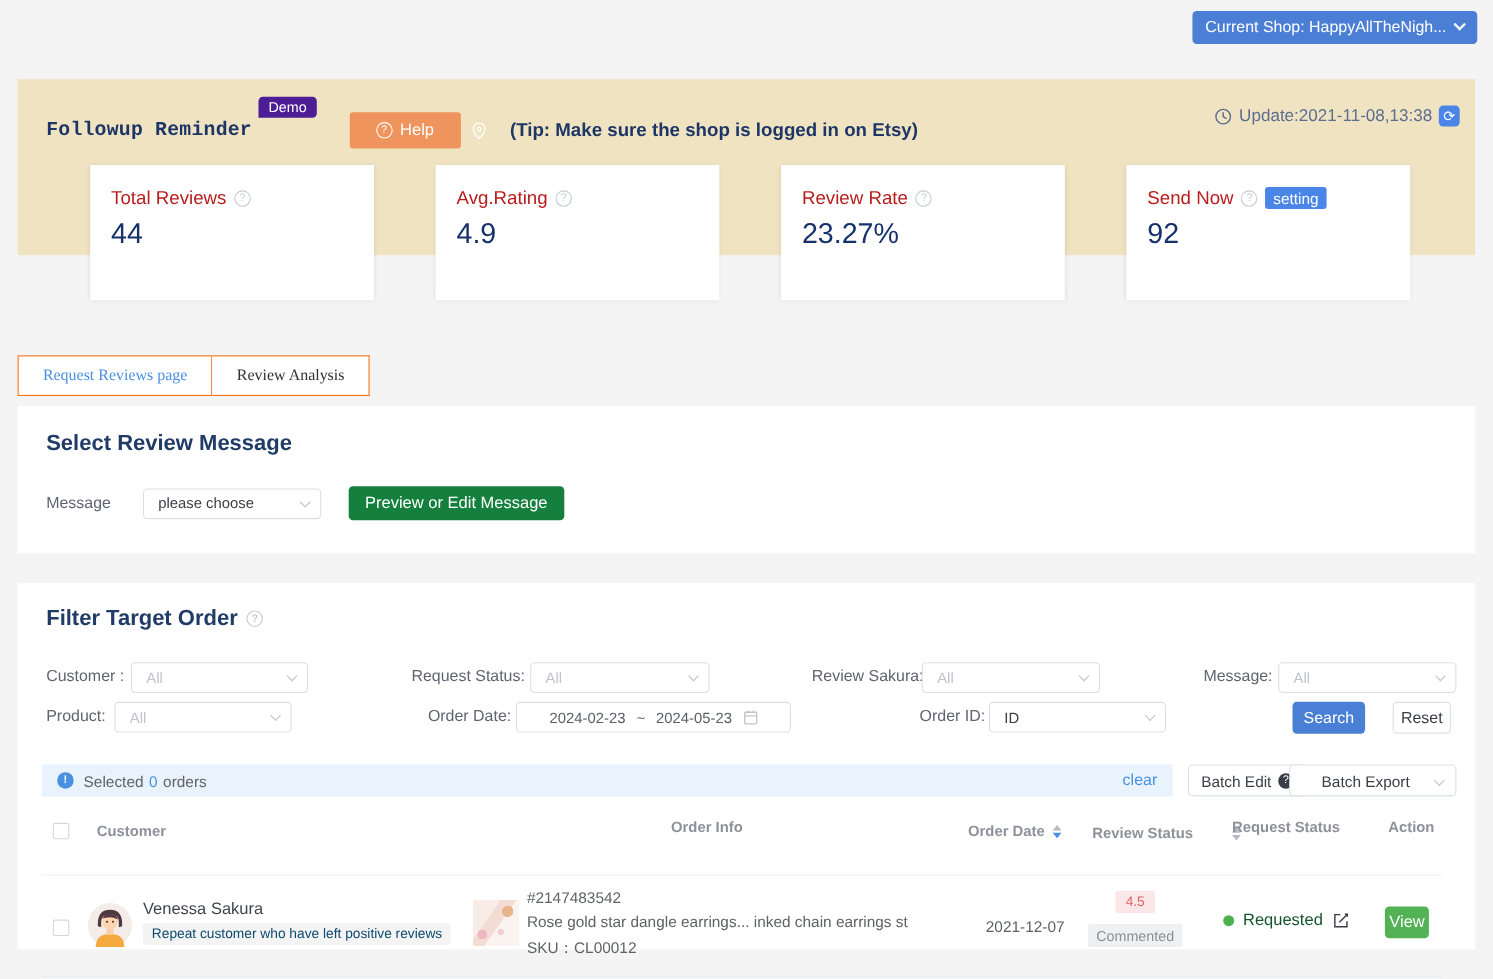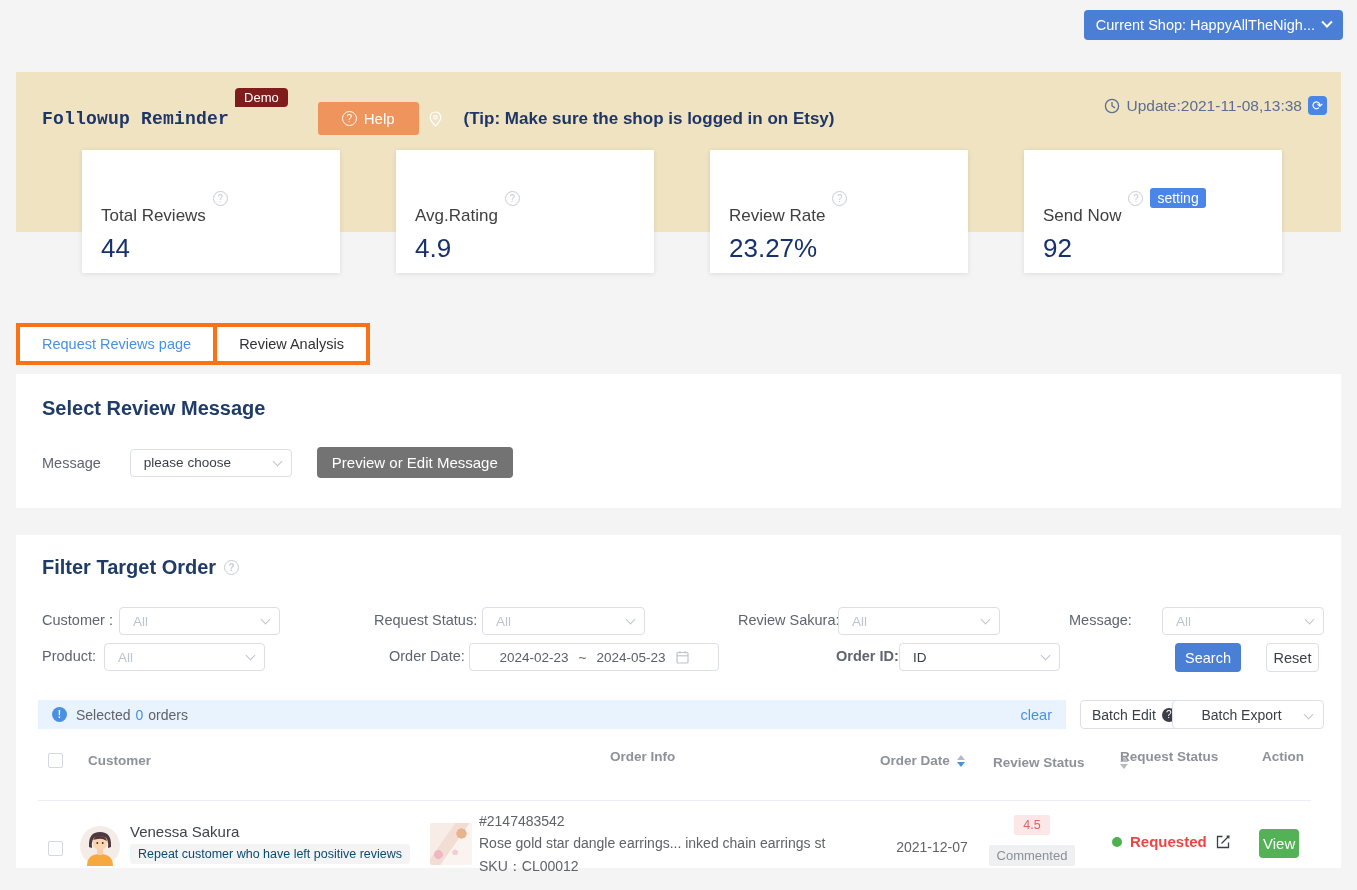--- a/index.html
+++ b/index.html
@@ -12,63 +12,63 @@
   .shop-btn { position:absolute; right:14px; top:10px; background:#4b7fd6; color:#fff; border:none;
     border-radius:4px; font-size:14.5px; padding:7px 12px; display:flex; align-items:center; gap:8px;
     font-family:inherit; cursor:pointer; }
   .chev-w { width:8px; height:8px; border-right:2px solid #fff; border-bottom:2px solid #fff;
     transform:rotate(45deg) translate(-2px,-2px); }
 
   
   .banner { margin:20px 16px 0; height:160px; background:#f0e3c2; position:relative; }
   .banner-left { display:flex; align-items:center; padding:30px 0 0 26px; }
   .page-title { color:#1d3666; font-size:18px; font-weight:bold; letter-spacing:0.2px;font-family:Liberation Mono, monospace; }
-  .demo { background:#7f1d1d; color:#fff; font-size:13px; padding:2px 9px; border-radius:4px 4px 4px 0;
+  .demo { background:#4c1d95; color:#fff; font-size:13px; padding:2px 9px; border-radius:4px 4px 4px 0;
     align-self:flex-start; margin:-14px 0 0 6px; }
   .help-btn { margin-left:30px; background:#f0945d; border:none; color:#fff; font-size:15px;
     padding:8px 24px; border-radius:3px; display:flex; align-items:center; gap:7px; font-family:inherit; cursor:pointer; }
   .q-ring { display:inline-flex; width:15px; height:15px; border:1px solid #fff; border-radius:50%;
     font-size:10px; align-items:center; justify-content:center; }
   .pin { margin-left:10px; }
   .tip { margin-left:22px; color:#1d3666; font-size:17px; font-weight:bold; }
   .update { position:absolute; right:14px; top:24px; display:flex; align-items:center; gap:6px;
     color:#5b6e90; font-size:15.5px; }
   .refresh { width:19px; height:19px; background:#4a86e8; color:#fff; border:none; border-radius:4px;
     font-size:13px; line-height:18px; text-align:center; cursor:pointer; padding:0; }
 
   
   .cards { position:absolute; left:82px; top:150px; display:flex; gap:56px; }
   .card { width:258px; height:123px; background:#fff; box-shadow:0 1px 5px rgba(0,0,0,0.10);
     padding:20px 0 0 19px; }
   .card-label-row { display:flex; align-items:center; gap:7px; }
-  .card-label { color:#404040; font-size:17px;margin-top:36px; }
+  .card-label { color:#b91c1c; font-size:17px; }
   .card-value { color:#16316b; font-size:26px; margin-top:7px; }
   .qicon { display:inline-flex; width:15px; height:15px; border:1px solid #c8ccd4; border-radius:50%;
     color:#c8ccd4; font-size:10px; align-items:center; justify-content:center; flex:none; }
   .setting-badge { background:#4a86e8; color:#fff; font-size:14px; padding:2px 7px; border-radius:3px; cursor:pointer; }
 
   
   .tabs { display:flex; margin:91px 0 0 16px; }
-  .tab { background:#fff; border:4px solid #f97316; padding:9px 22px; font-size:14.5px; cursor:pointer; }
+  .tab { background:#fff; border:1px solid #f97316; padding:9px 22px; font-size:14.5px; cursor:pointer;font-family:Liberation Serif, serif; }
   .tab.t1 { color:#4a90e2; }
   .tab.t2 { color:#303133; border-left:none; }
 
   
   .panel { background:#fff; margin:0 16px; position:relative; }
   .panel1 { margin-top:9px; height:134px; padding:23px 0 0 26px; }
   .sec-title { color:#1f3b66; font-size:20px; font-weight:600; display:flex; align-items:center; gap:8px; }
   .msg-row { display:flex; align-items:center; margin-top:27px; }
   .field-label { color:#5f6470; font-size:14.5px; }
   .select { position:relative; border:1px solid #dcdfe6; border-radius:4px; background:#fff; height:28px;
     display:flex; align-items:center; padding:0 26px 0 13px; font-size:13.5px; color:#3a3f47; cursor:pointer; }
   .select .ph { color:#bfc3cc; }
   .chev { position:absolute; right:10px; width:7px; height:7px; border-right:1.5px solid #c0c4cc;
     border-bottom:1.5px solid #c0c4cc; transform:rotate(45deg); margin-top:-3px; }
   .msg-select { width:162px; margin-left:29px; }
-  .primary-btn { background:#737373; color:#fff; border:none; border-radius:4px; font-size:15px;
+  .primary-btn { background:#15803d; color:#fff; border:none; border-radius:4px; font-size:15px;
     padding:7px 15px; margin-left:25px; font-family:inherit; cursor:pointer; }
 
   .panel2 { margin-top:27px; height:333px; }
   .abs { position:absolute; }
 
   .datebox { border:1px solid #dcdfe6; border-radius:4px; background:#fff; height:28px; display:flex;
     align-items:center; justify-content:center; gap:10px; font-size:13.5px; color:#5a5e66; padding:0 10px; cursor:pointer; }
   .btn-plain { background:#fff; border:1px solid #dcdfe6; border-radius:4px; color:#3a3f47; font-size:14px;
     height:29px; padding:0 11px; display:flex; align-items:center; gap:6px; font-family:inherit; cursor:pointer; }
   .search-btn { background:#4a7fd6; color:#fff; border:none; border-radius:4px; font-size:14.5px;
@@ -101,21 +101,21 @@
   .thumb { width:42px; height:42px; border-radius:2px;
     background:
       radial-gradient(circle at 20% 75%, #efb7c4 0 9%, transparent 10%),
       radial-gradient(circle at 75% 25%, #e8b48c 0 11%, transparent 12%),
       radial-gradient(circle at 60% 70%, #f3cdd4 0 7%, transparent 8%),
       linear-gradient(125deg, #f7ece6 0 35%, #f2dcd4 36% 55%, #faf3ef 56%); }
   .oi-line { color:#606266; font-size:14px; }
   .rating-badge { background:#fbe7e7; color:#e26161; font-size:12.5px; padding:3px 9px; border-radius:2px; }
   .status-badge { background:#eef0f1; color:#8a8f99; font-size:13px; padding:3px 8px; border-radius:2px; }
   .gdot { width:10px; height:10px; border-radius:50%; background:#4db14d; display:inline-block; }
-  .req-text { color:#ef4444; font-size:15px;font-weight:bold; }
+  .req-text { color:#14532d; font-size:15px; }
   .view-btn { background:#53b156; color:#fff; border:none; border-radius:4px; font-size:15px;
     padding:6px 4px; font-family:inherit; cursor:pointer; }
   .cell { display:flex; align-items:center; }
 </style>
 </head>
 <body>
 
 <div class="page">
 
   <div class="topbar">
@@ -212,21 +212,21 @@
     <span class="field-label abs" style="left:358px; top:77px;">Request Status:</span>
     <div class="select abs" style="left:466px; top:72px; width:163px;">
       <span class="ph">All</span>
       <span class="chev"></span>
     </div>
     <span class="field-label abs" style="left:722px; top:77px;">Review Sakura:</span>
     <div class="select abs" style="left:822px; top:72px; width:162px;">
       <span class="ph">All</span>
       <span class="chev"></span>
     </div>
-    <span class="field-label abs" style="left:1053px; top:77px;">Message:</span>
+    <span class="field-label abs" style="left:1078px; top:77px;">Message:</span>
     <div class="select abs" style="left:1146px; top:72px; width:162px;">
       <span class="ph">All</span>
       <span class="chev"></span>
     </div>
 
     <span class="field-label abs" style="left:26px; top:113px;">Product:</span>
     <div class="select abs" style="left:88px; top:108px; width:161px;">
       <span class="ph">All</span>
       <span class="chev"></span>
     </div>
@@ -235,21 +235,21 @@
       <span>2024-02-23</span>
       <span>~</span>
       <span>2024-05-23</span>
       <svg width="13" height="14" viewBox="0 0 13 14">
         <rect x="1" y="2.5" width="11" height="10.5" rx="1" fill="none" stroke="#c0c4cc" stroke-width="1.2"></rect>
         <line x1="1" y1="5.8" x2="12" y2="5.8" stroke="#c0c4cc" stroke-width="1.2"></line>
         <line x1="4" y1="1" x2="4" y2="3.5" stroke="#c0c4cc" stroke-width="1.2"></line>
         <line x1="9" y1="1" x2="9" y2="3.5" stroke="#c0c4cc" stroke-width="1.2"></line>
       </svg>
     </div>
-    <span class="field-label abs" style="left:820px; top:113px;font-weight:bold;">Order ID:</span>
+    <span class="field-label abs" style="left:820px; top:113px;">Order ID:</span>
     <div class="select abs" style="left:883px; top:108px; width:161px;">
       <span>ID</span>
       <span class="chev"></span>
     </div>
     <button class="search-btn abs" style="left:1159px; top:108px;">Search</button>
     <button class="reset-btn abs" style="left:1250px; top:108px;">Reset</button>
 
     <div class="sel-bar abs" style="left:22px; top:165px; width:1028px;">
       <span class="bang">!</span>
       <span>Selected</span>

